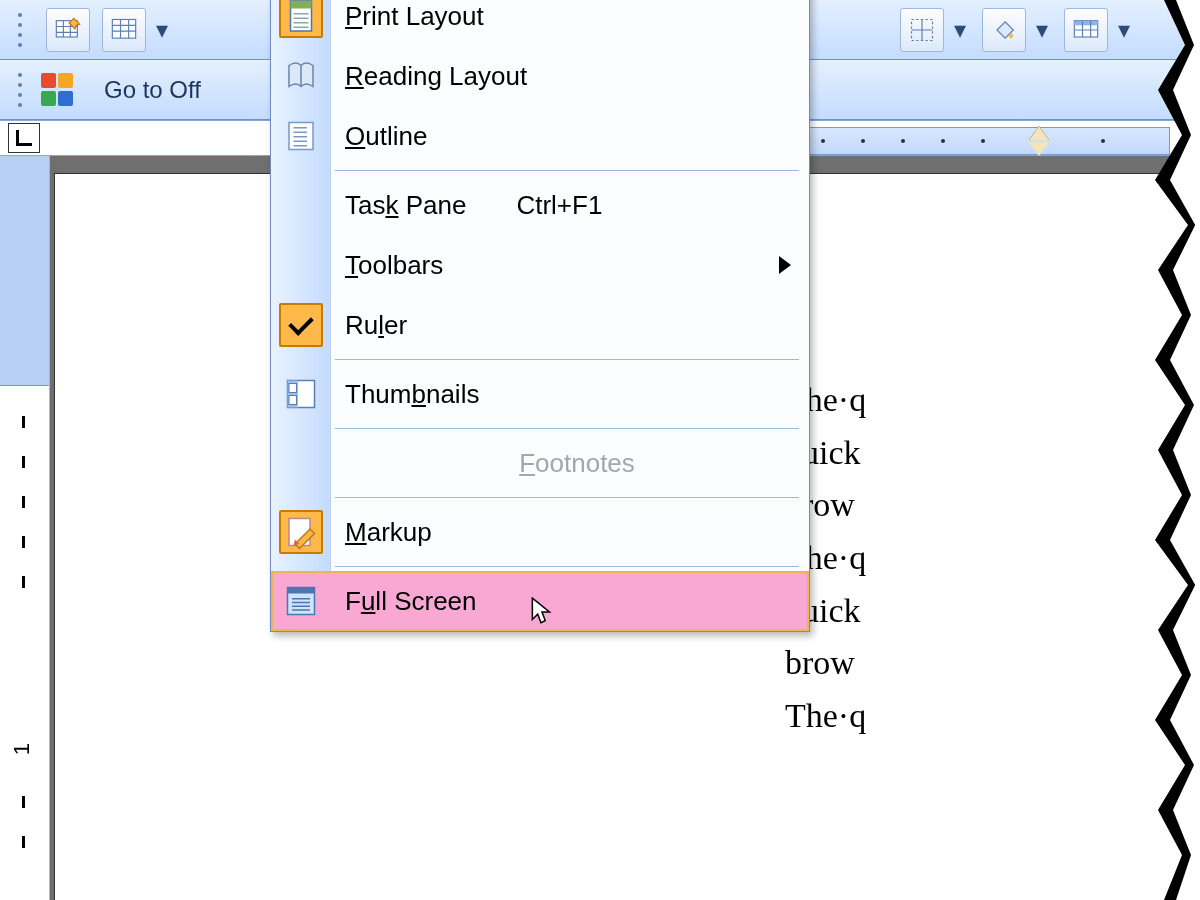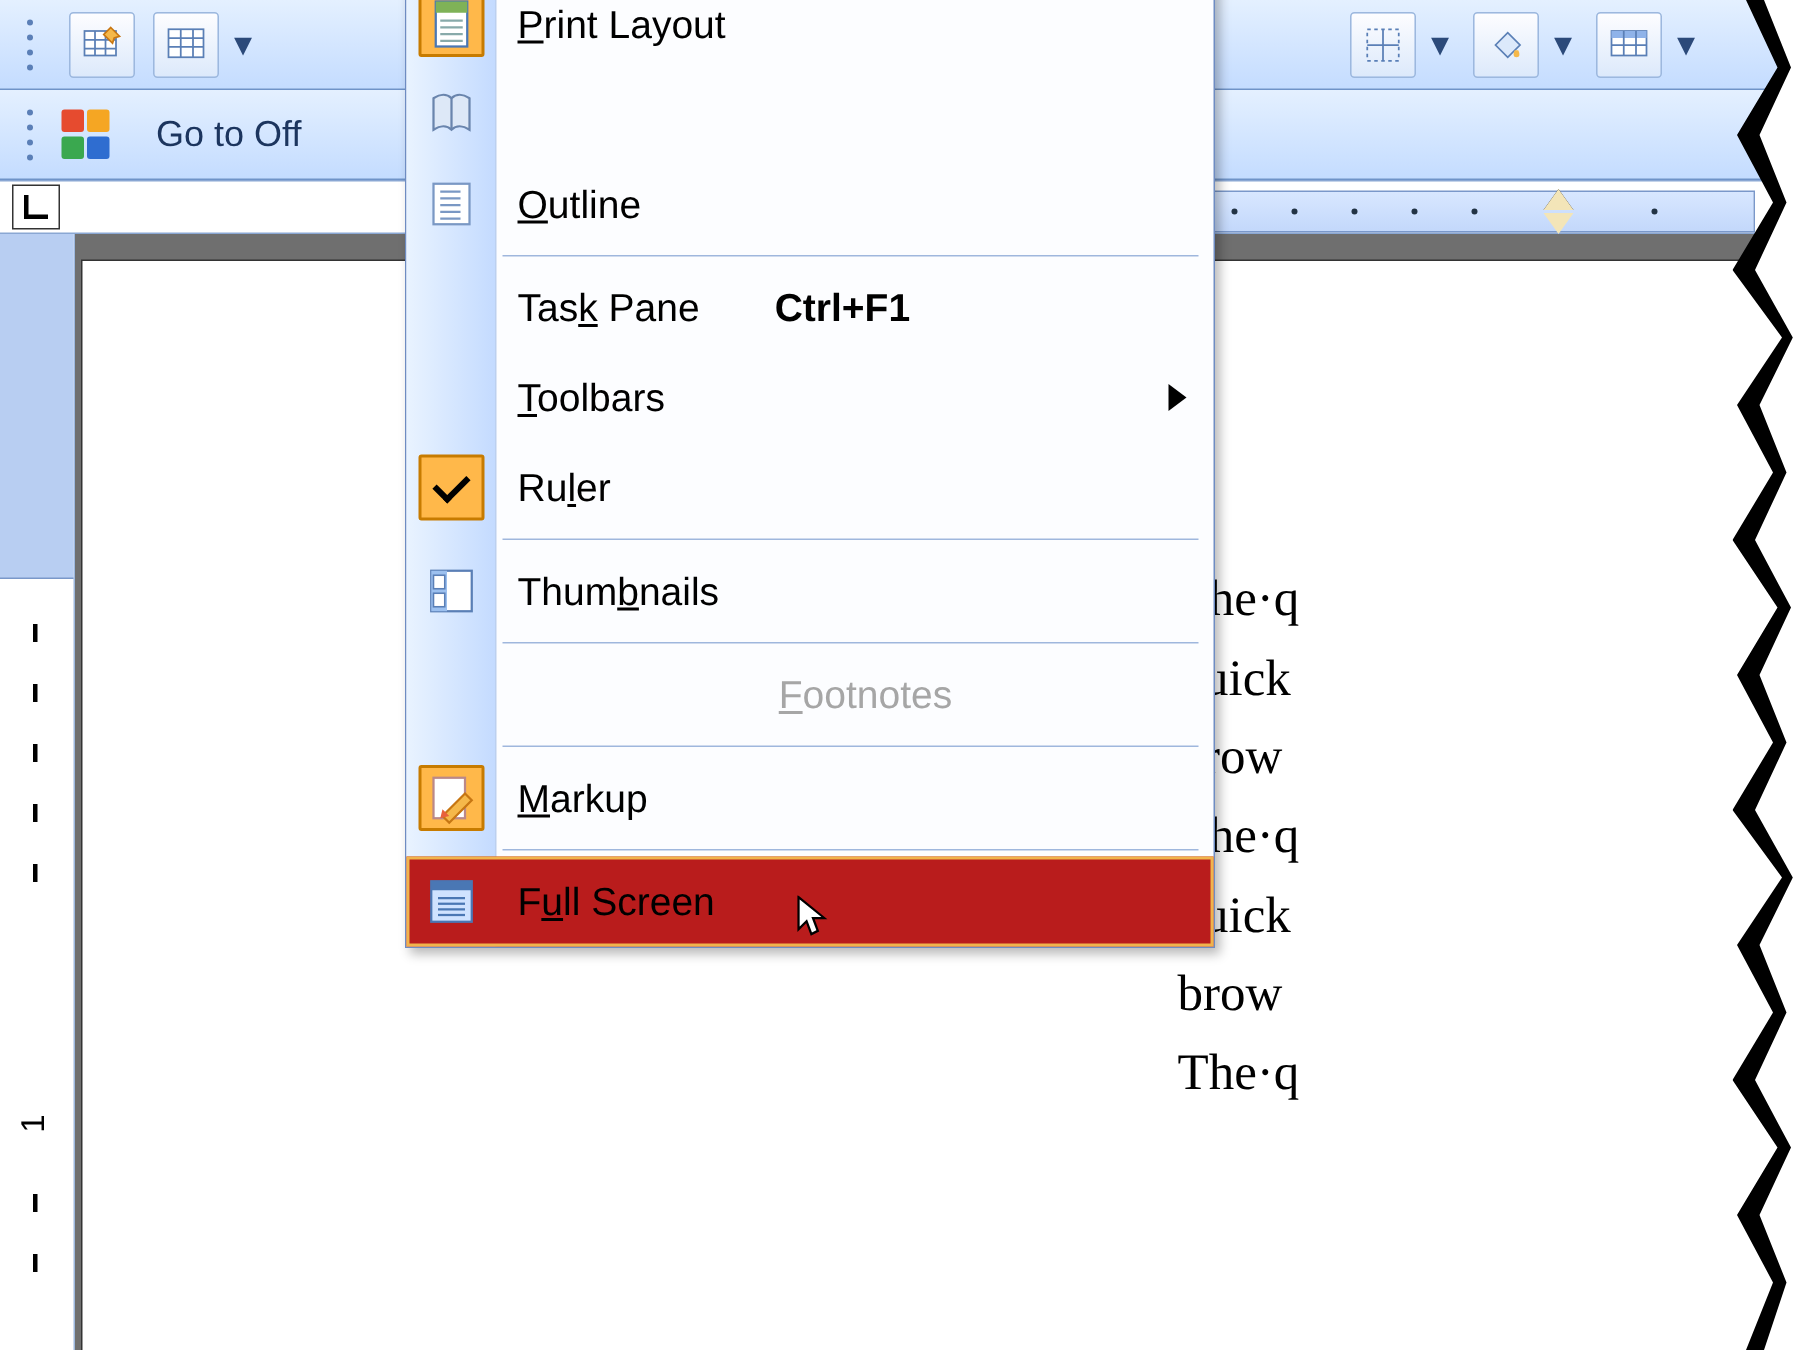--- a/index.html
+++ b/index.html
@@ -45,23 +45,23 @@
 
 .menu { position:absolute; top:-15px; left:270px; width:540px; background:#fcfdff; border:1px solid #6e8cc2; box-shadow:3px 4px 7px rgba(0,0,0,.28); }
 .menu .iconrail { position:absolute; top:0; bottom:0; left:0; width:60px; background:linear-gradient(90deg,#e9f3ff,#c4dbff); border-right:1px solid #bcd0ef;}
 .mi { position:relative; height:60px; display:flex; align-items:center; padding-left:74px; font-size:26px; color:#000; }
 .mi .ic { position:absolute; left:8px; top:8px; width:44px; height:44px; display:flex; align-items:center; justify-content:center;}
 .mi .ic svg{ width:36px; height:36px;}
 .mi.sel .ic{ background:#ffb84a; border:2px solid #c77b00; border-radius:2px;}
 .mi.check .ic{ background:#ffb84a; border:2px solid #c77b00; border-radius:2px;}
 .mi.check .ic::after{ content:""; width:18px; height:10px; border-left:4px solid #000; border-bottom:4px solid #000; transform:rotate(-45deg); margin-top:-4px;}
 .mi.disabled{ color:#a6a6a6;justify-content:center;}
-.mi .shortcut{ margin-left:50px; color:#000;font-weight:bold;}
+.mi .shortcut{ margin-left:50px; color:#000;}
 .mi .subarrow{ position:absolute; right:18px; width:0; height:0; border-top:9px solid transparent; border-bottom:9px solid transparent; border-left:12px solid #000;}
-.mi.hover{ background:#b91c1c; outline:2px solid #f0b44c; outline-offset:-2px;}
+.mi.hover{ background:#f9a8d4; outline:2px solid #f0b44c; outline-offset:-2px;}
 .msep{ height:1px; margin:4px 10px 4px 64px; background:#9fb7dd;}
 .u{ text-decoration:underline; text-underline-offset:2px;}
 
 .cursor{ position:absolute; width:22px; height:30px; pointer-events:none;}
 .cursor svg{width:100%;height:100%;}
 
 
 .torn { position:absolute; top:0; right:0; width:60px; height:100%; background:#000; clip-path:polygon(40% 0,100% 0,100% 100%,40% 100%,70% 95%,30% 90%,75% 85%,25% 80%,70% 75%,30% 70%,80% 65%,25% 60%,70% 55%,30% 50%,75% 45%,25% 40%,70% 35%,30% 30%,80% 25%,25% 20%,70% 15%,30% 10%,75% 5%);}
 .torn-white { position:absolute; top:0; right:0; width:60px; height:100%; background:#fff; clip-path:polygon(60% 0,100% 0,100% 100%,60% 100%,85% 95%,55% 90%,90% 85%,50% 80%,85% 75%,55% 70%,92% 65%,50% 60%,85% 55%,55% 50%,90% 45%,50% 40%,85% 35%,55% 30%,92% 25%,50% 20%,85% 15%,55% 10%,90% 5%);}
 
@@ -192,20 +192,21 @@
           </div>
           <span><span class="u">P</span>rint Layout</span>
         </div>
         <div class="mi">
           <div class="ic">
             <svg viewBox="0 0 24 24">
               <path d="M4 5c3-2 6-2 8 0 2-2 5-2 8 0v14c-3-2-6-2-8 0-2-2-5-2-8 0z" fill="#dde8f7" stroke="#6a85ad"></path>
               <path d="M12 5v14" stroke="#6a85ad"></path>
             </svg>
           </div>
+          <span><span class="u">R</span>eading Layout</span>
         </div>
         <div class="mi">
           <div class="ic">
             <svg viewBox="0 0 24 24">
               <rect x="4" y="3" width="16" height="18" fill="#fff" stroke="#7a98c4"></rect>
               <rect x="7" y="6" width="9" height="1" fill="#7a98c4"></rect>
               <rect x="7" y="9" width="9" height="1" fill="#7a98c4"></rect>
               <rect x="7" y="12" width="9" height="1" fill="#7a98c4"></rect>
               <rect x="7" y="15" width="9" height="1" fill="#7a98c4"></rect>
               <rect x="7" y="18" width="9" height="1" fill="#7a98c4"></rect>

